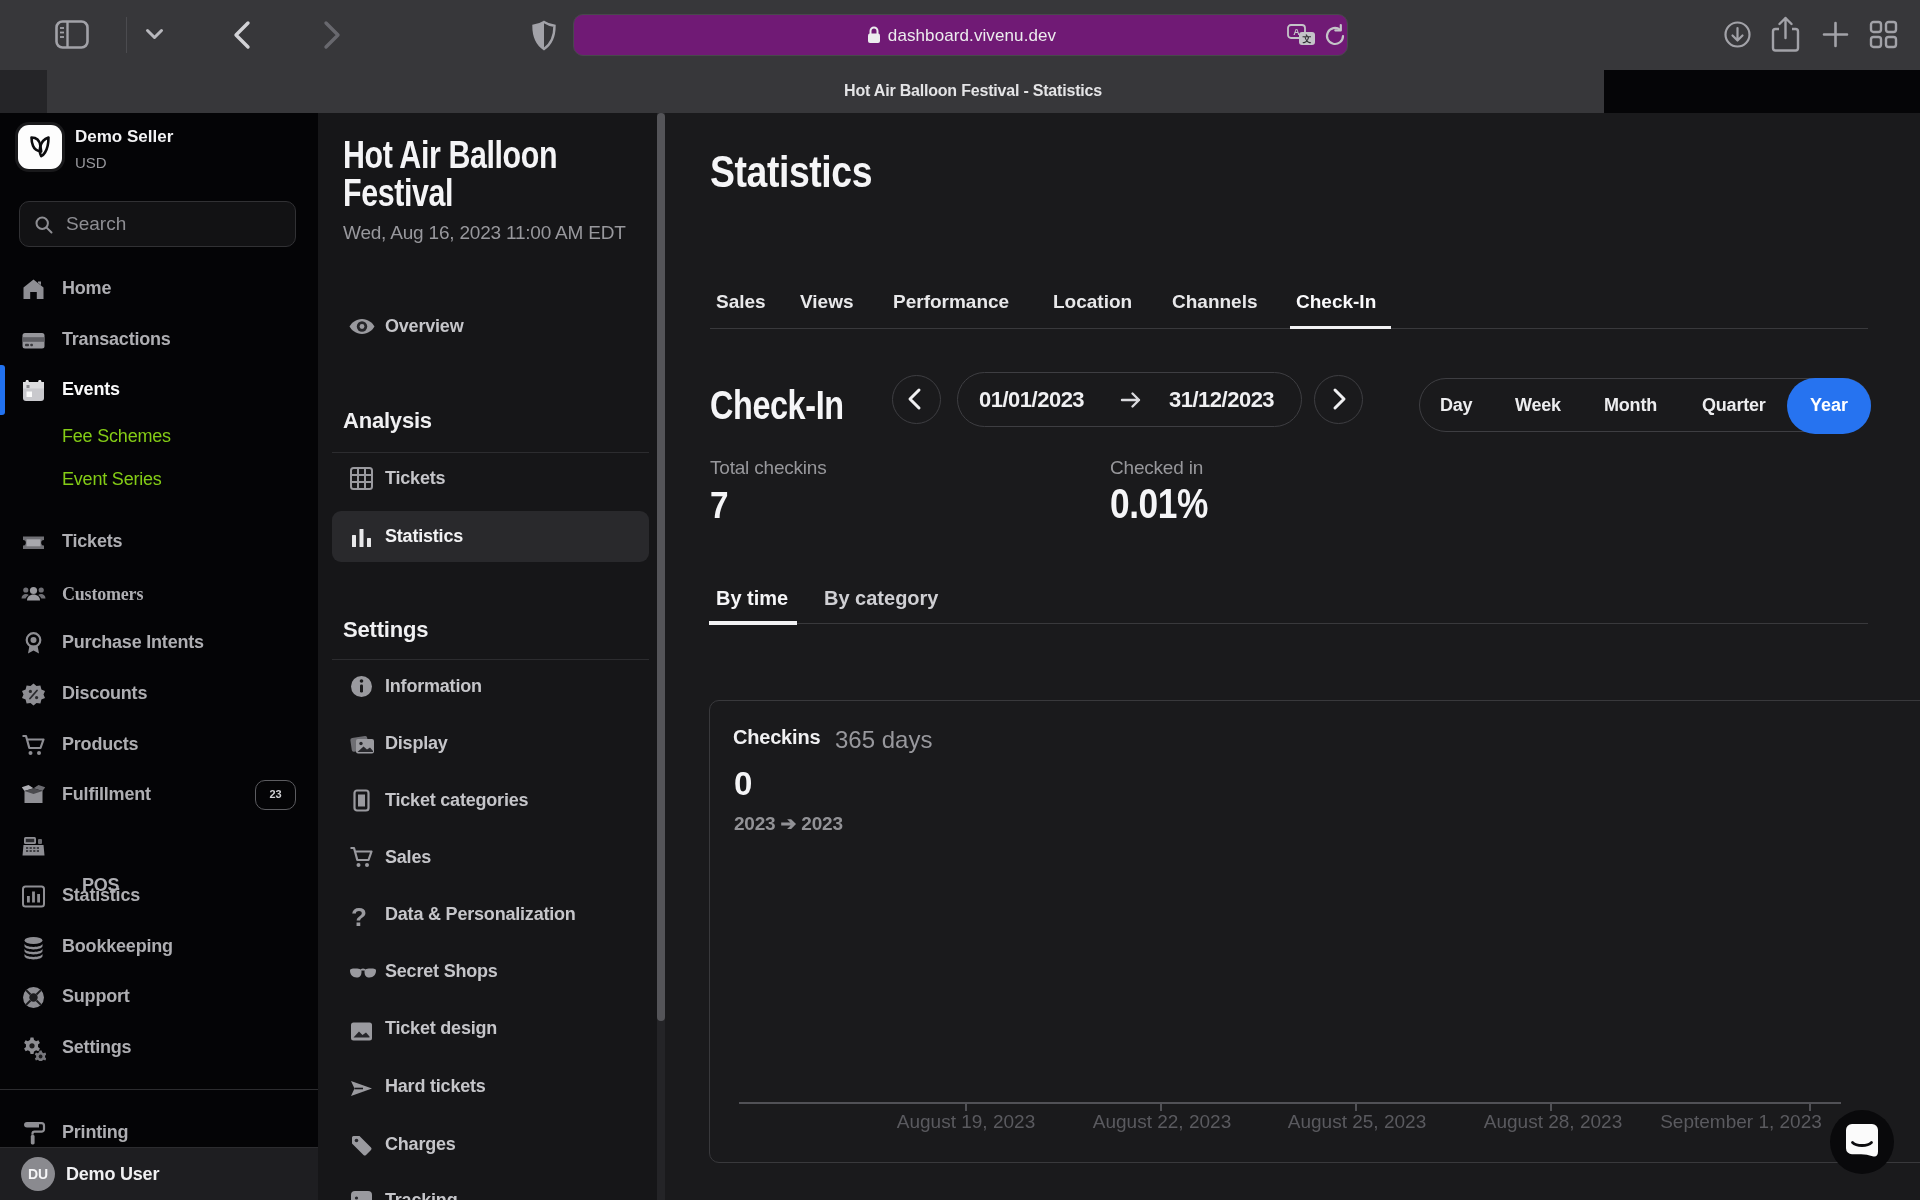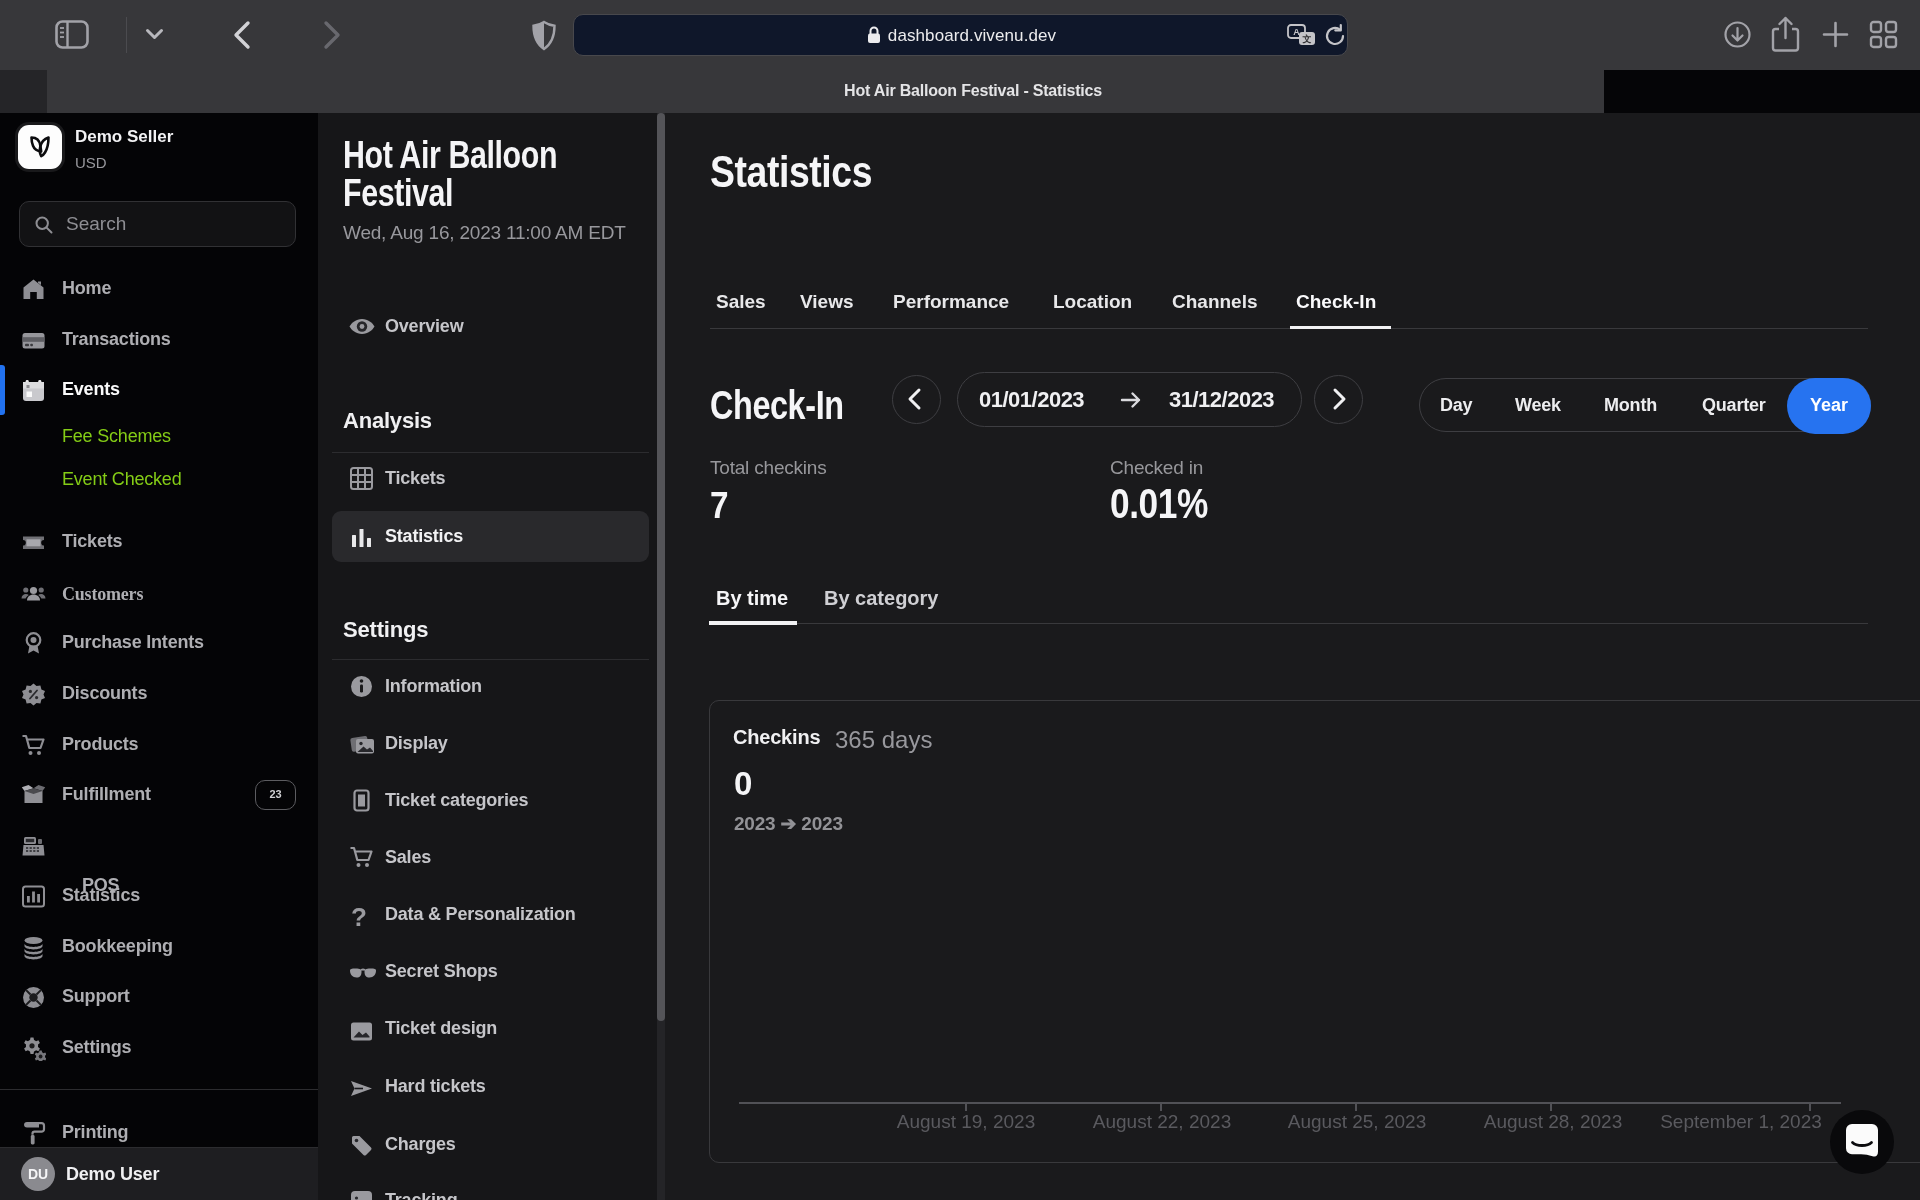--- a/index.html
+++ b/index.html
@@ -4,21 +4,21 @@
 <style>
 * { margin:0; padding:0; box-sizing:border-box; }
 html,body { width:1920px; height:1200px; background:#050507; font-family:"Liberation Sans", sans-serif; overflow:hidden; position:relative; }
 .abs { position:absolute; }
 
 #toolbar { position:absolute; left:0; top:0; width:1920px; height:70px; background:#37373a; }
 #tabstrip { position:absolute; left:0; top:70px; width:1604px; height:43px; background:#37373a; }
 #tabnotch { position:absolute; left:0; top:0; width:47px; height:43px; background:#252528; }
 #tabtitle { position:absolute; left:13px; top:0; width:1920px; height:43px; text-align:center; line-height:41px; font-size:16px; font-weight:700; color:#e4e4e6; letter-spacing:-0.2px; }
 .tico { position:absolute; color:#a2a2a8; }
-#urlbar { position:absolute; left:573px; top:14px; width:775px; height:42px; background:#0f172a; border:1px solid #48484c; border-radius:10px; }
+#urlbar { position:absolute; left:573px; top:14px; width:775px; height:42px; background:#701a75; border:1px solid #48484c; border-radius:10px; }
 #urltext { position:absolute; left:0; top:0; width:775px; height:42px; text-align:center; line-height:41px; color:#ececee; font-size:17px; font-weight:400; letter-spacing:0.1px;}
 
 #app { position:absolute; left:0; top:113px; width:1920px; height:1087px; background:#1a1a1c; }
 #sb1 { position:absolute; left:0; top:0; width:318px; height:1087px; background:#040406; }
 #sb2 { position:absolute; left:318px; top:0; width:339px; height:1087px; background:#161618; }
 #sbtrack { position:absolute; left:657px; top:0; width:8px; height:1087px; background:#242427; }
 #sbthumb { position:absolute; left:657px; top:0; width:8px; height:908px; background:#545458; border-radius:4px; }
 
 .s1item { position:absolute; left:62px; font-size:18px; font-weight:700; color:#aeaeb2; letter-spacing:-0.2px; }
 .s1sub { position:absolute; left:62px; font-size:18px; font-weight:400; color:#84cc16; letter-spacing:-0.2px; }
@@ -160,21 +160,21 @@
   <svg class="s1icon" style="top:265px;" viewBox="0 0 25 25">
         <rect x="4.7" y="2" width="3" height="4.5" rx="1.2" fill="#e8e8ea"></rect>
         <rect x="17.3" y="2" width="3" height="4.5" rx="1.2" fill="#e8e8ea"></rect>
         <rect x="2" y="4" width="21" height="19" rx="3" fill="#c9c9cd"></rect>
         <rect x="2" y="4" width="21" height="6.5" fill="#dcdcde"></rect>
         <rect x="5.5" y="13.5" width="5.5" height="5.5" fill="#fafafa"></rect>
         <rect x="5.5" y="7" width="3" height="3" fill="#8a8a8e"></rect>
       </svg>
   <div class="s1item" style="top:266px;color:#fafafa;">Events</div>
   <div class="s1sub" style="top:313px;">Fee Schemes</div>
-  <div class="s1sub" style="top:356px;">Event Checked</div>
+  <div class="s1sub" style="top:356px;">Event Series</div>
   <svg class="s1icon" style="top:417px;" viewBox="0 0 25 25">
         <path d="M2 6.5 H23 V10 a2.8 2.8 0 0 0 0 5.6 V19 H2 V15.6 a2.8 2.8 0 0 0 0 -5.6 Z" fill="#707075"></path>
         <rect x="5.5" y="9.3" width="14" height="7" fill="#a8a8ad"></rect>
       </svg>
   <div class="s1item" style="top:418px;">Tickets</div>
   <svg class="s1icon" style="top:468px;" viewBox="0 0 25 25">
         <circle cx="12.5" cy="9.5" r="3.6" fill="#9a9a9f"></circle>
         <path d="M6 19.5 C6 15.8 9 13.6 12.5 13.6 C16 13.6 19 15.8 19 19.5 Z" fill="#9a9a9f"></path>
         <circle cx="4.8" cy="9" r="2.6" fill="#6f6f74"></circle>
         <path d="M0.5 17.5 C0.5 14.7 2.6 13 4.9 13 C6 13 7 13.4 7.8 14 C5.9 15.3 4.8 17 4.6 17.5 Z" fill="#6f6f74"></path>

